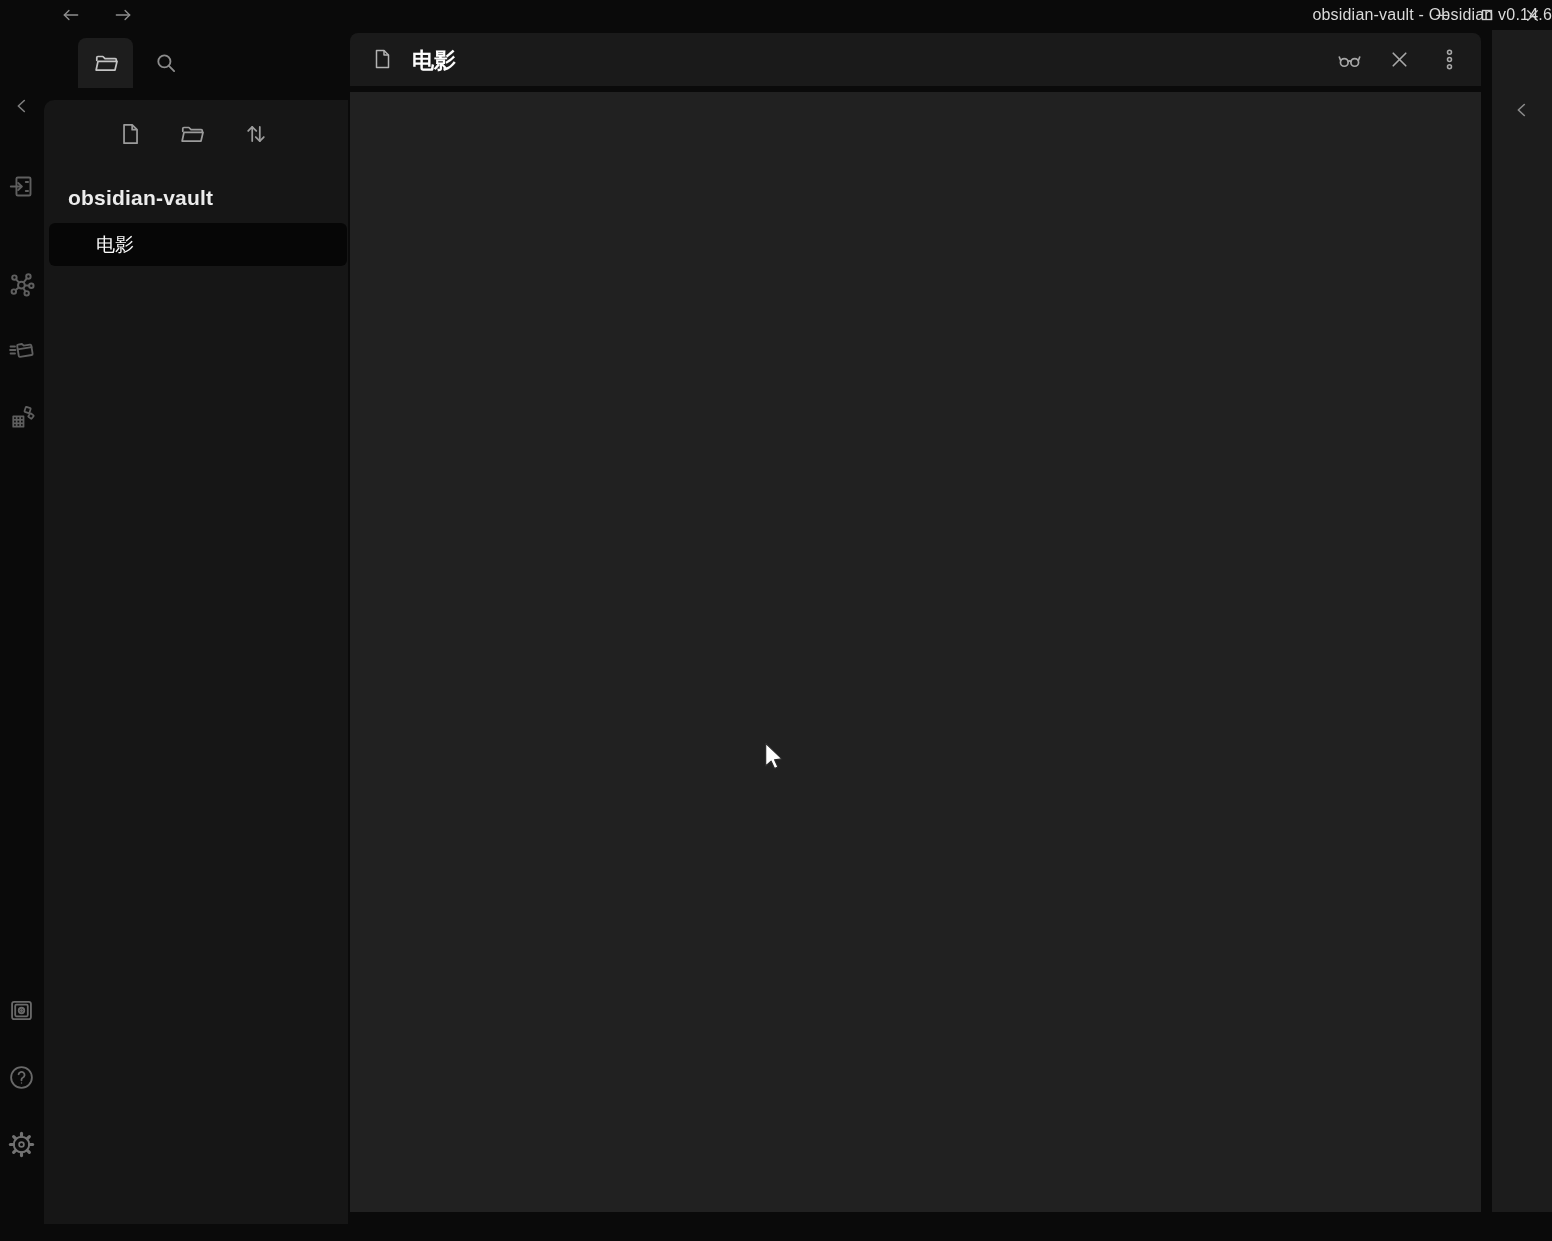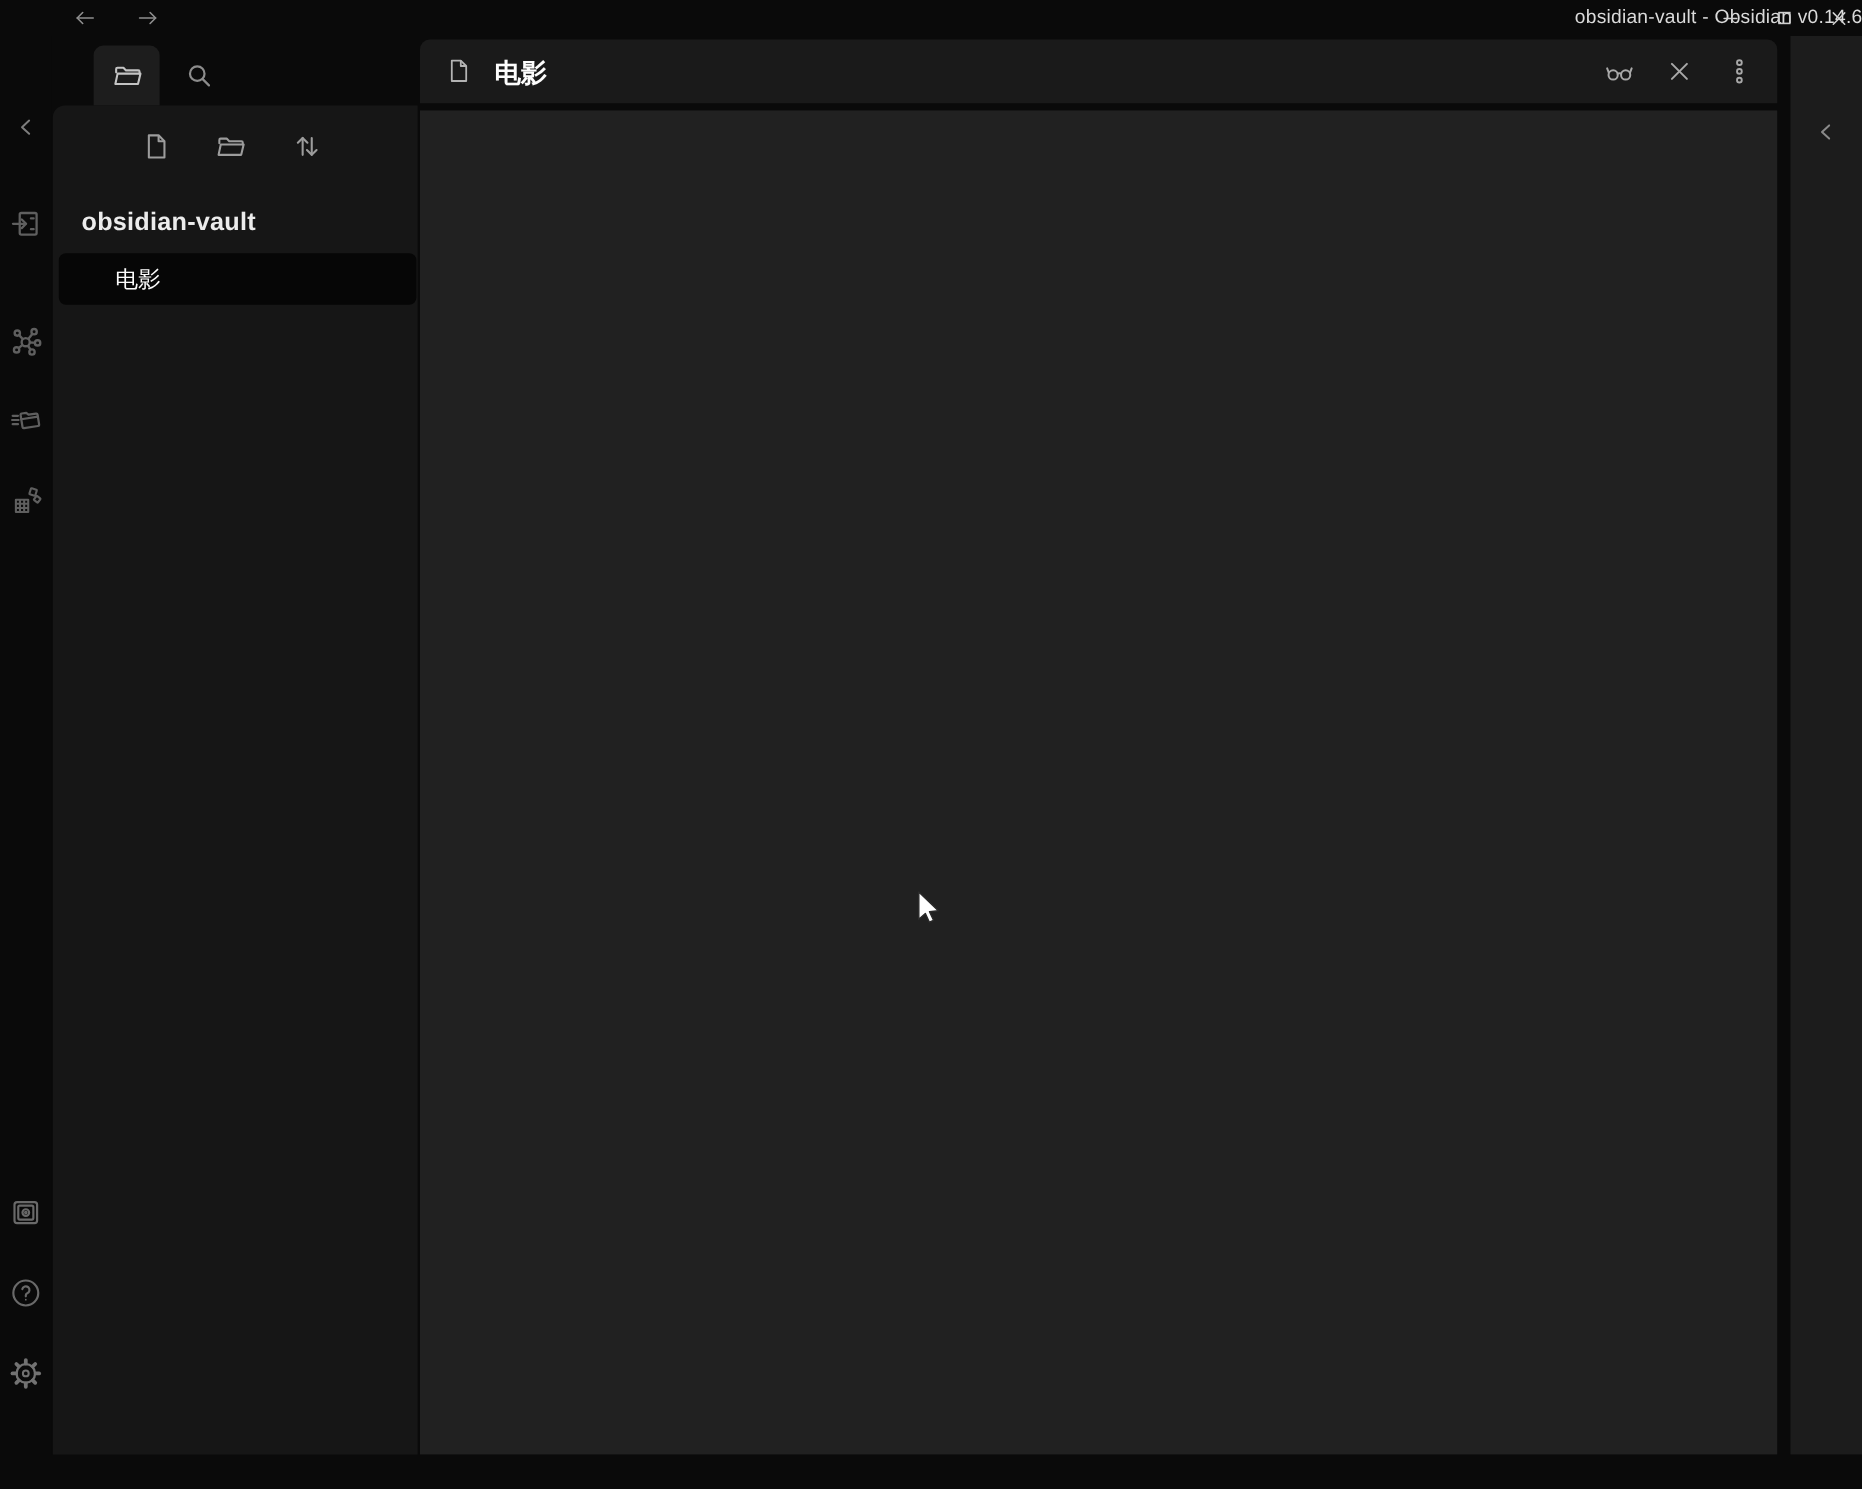--- a/index.html
+++ b/index.html
@@ -33,21 +33,21 @@
   
   .sidetab-active {
     left:78px; top:38px; width:55px; height:50px;
     background:#1d1d1d; border-radius:8px 8px 0 0;
   }
   .sidetab-files  { left:78px; top:38px; width:55px; height:50px; }
   .sidetab-search { left:140px; top:38px; width:52px; height:50px; }
 
   
   .explorer {
-    left:44px; top:88px; width:304px; height:1124px;
+    left:44px; top:100px; width:304px; height:1124px;
     background:#161616; border-radius:10px 0 0 0;
   }
   .explorer-actions { position:absolute; left:0; top:12px; width:304px; height:44px; }
   .explorer-actions .icon { position:absolute; top:0; width:44px; height:44px; }
   .act-new-note   { left:64px; }
   .act-new-folder { left:126px; }
   .act-sort       { left:190px; }
   .vault-title {
     position:absolute; left:24px; top:86px; width:260px;
     color:#ececec; font-size:21px; font-weight:700; letter-spacing:.2px;

